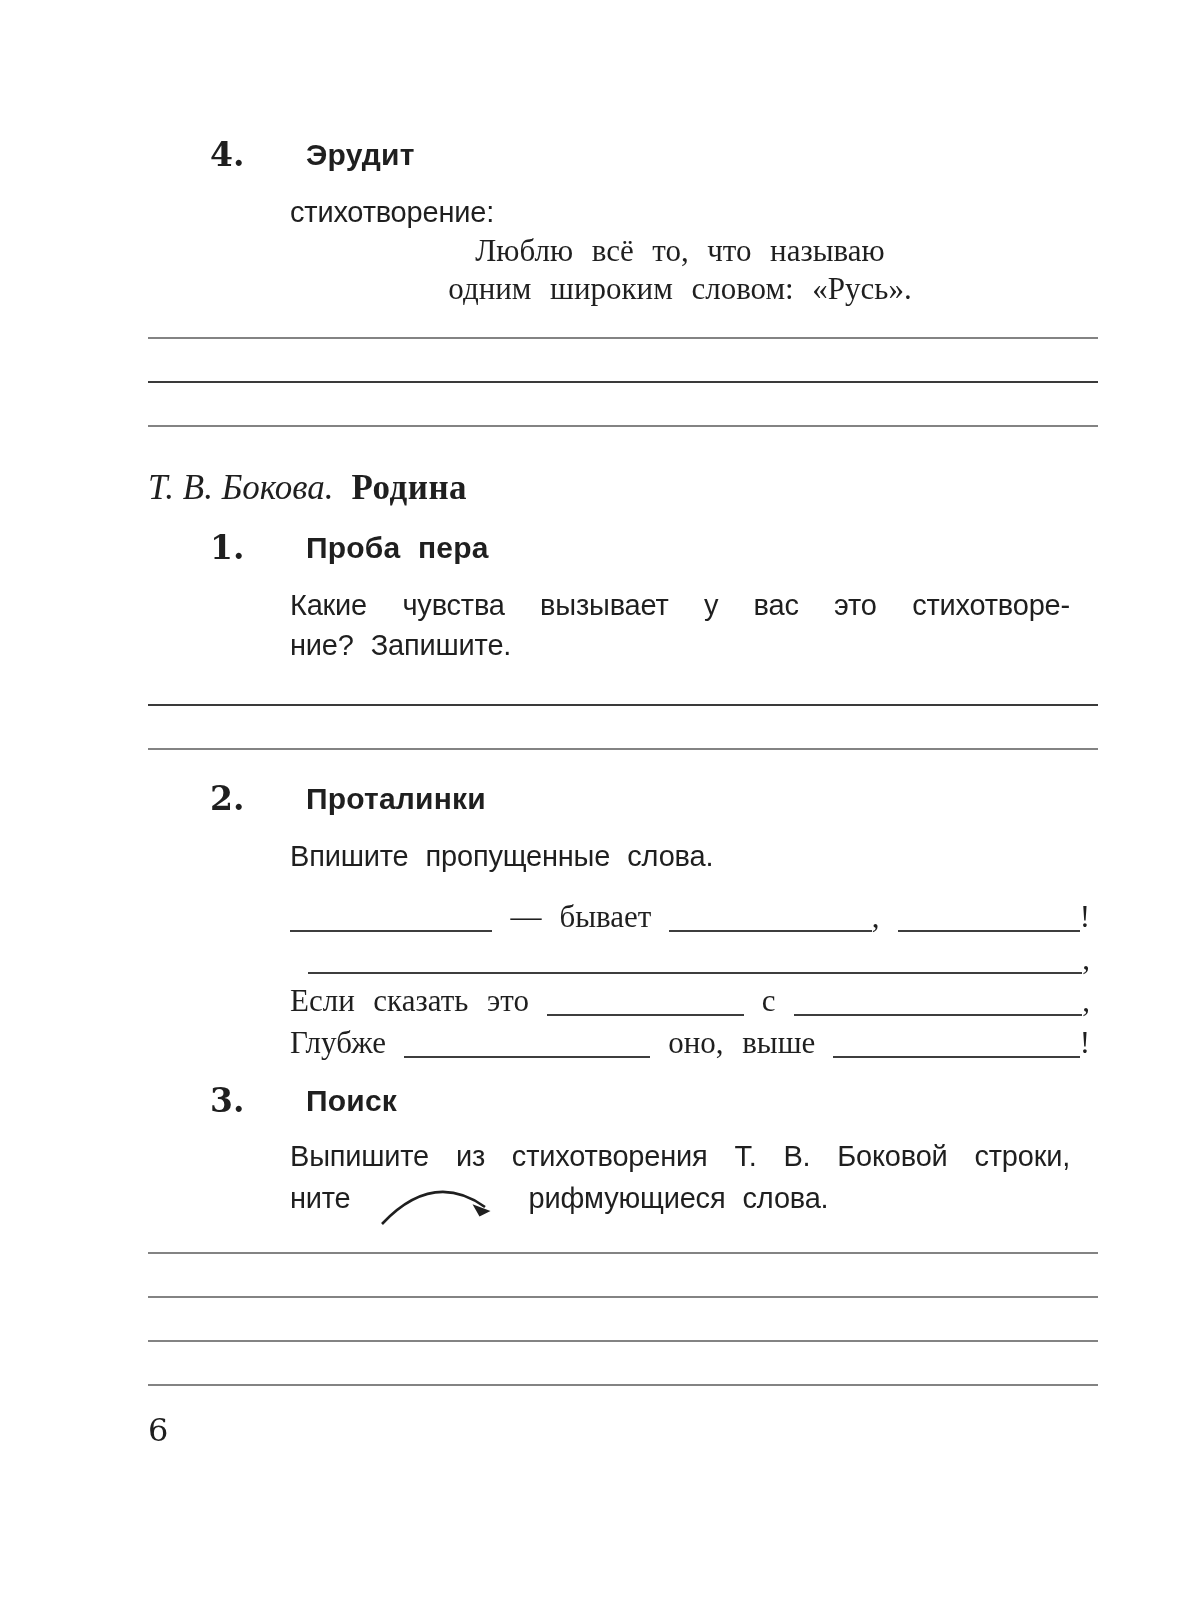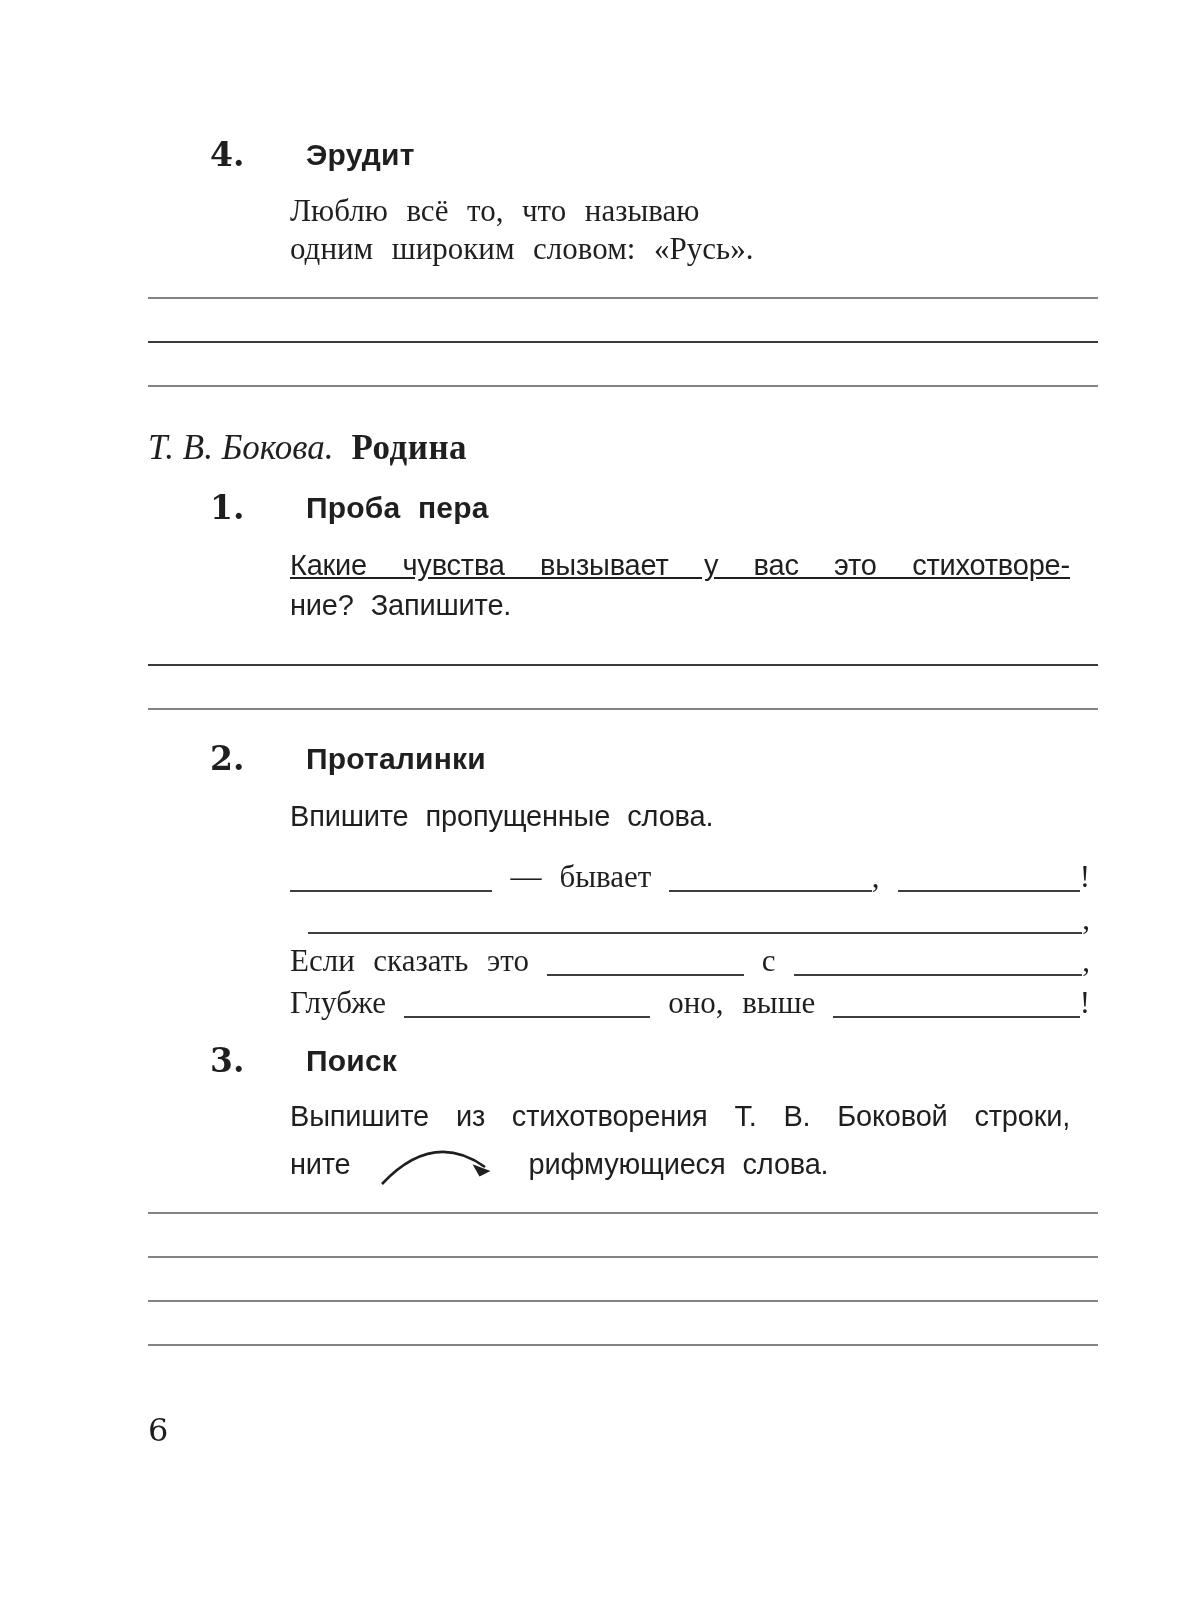--- a/index.html
+++ b/index.html
@@ -19,57 +19,58 @@
 
   
   .wgroup{width:950px;}
   .wline{height:0;border-top:2px solid #838383;}
   .wline + .wline{margin-top:42px;}
   .wline.dark{border-top-color:#3a3a3a;}
 
   
   .s4{margin-top:134px;}
   .s4 .body1{margin-top:4px;}
-  .s4 .quote{margin-top:8px;}
+  .s4 .quote{text-align:center;}
   .g1{margin-top:29px;}
   .poem-heading{margin-top:38px;width:-moz-fit-content;width:fit-content;font:35px/46px "Liberation Serif", serif;white-space:nowrap;}
   .poem-heading .author{font-style:italic;margin-right:18px;}
   .poem-heading .ptitle{font-weight:700;letter-spacing:.5px;}
   .s1{margin-top:6px;}
-  .s1 .body1{margin-top:1px;text-decoration:underline;}
+  .s1 .body1{margin-top:1px;}
   .g2{margin-top:39px;}
   .s2{margin-top:28px;}
   .s2 .body1{margin-top:2px;}
   .fills{margin-top:20px;}
   .fill{display:flex;align-items:baseline;font:31px/42px "Liberation Serif", serif;margin-right:-20px;}
   .fill span{word-spacing:.35em;white-space:nowrap;}
   .blank{align-self:flex-end;margin-bottom:6px;height:0;border-top:2px solid #3d3d3d;}
   .b-f1{flex:1;}
   .b-f09{flex:.9;}
   .b-f075{flex:.75;}
   .b-f11{flex:1.1;}
   .ml{margin-left:18px;}
   .s3{margin-top:12px;}
   .s3 .sans{line-height:36px;}
   .s3 .body1{margin-top:4px;}
-  .arrow-row{display:flex;align-items:flex-end;height:48px;}
+  .arrow-row{display:flex;align-items:center;height:48px;}
   .arrow-row .arr{align-self:flex-end;margin:0 26px -4px 26px;}
   .g3{margin-top:30px;}
   .pagenum{position:absolute;left:148px;top:1410px;font:32px/40px "DejaVu Serif", serif;color:#1f1f1f;}
 </style>
 </head>
 <body>
 
 <div class="page">
   <div class="content">
 
     <section class="sec s4">
       <div class="num">4.</div>
       <div class="txt">
         <h2 class="sec-title">Эрудит</h2>
+        <p class="sans">стихотворение:</p>
         <div class="quote">
           <p class="serif">Люблю всё то, что называю</p>
           <p class="serif">одним широким словом: «Русь».</p>
         </div>
       </div>
     </section>
 
     <div class="wgroup g1">
       <div class="wline"></div>
       <div class="wline dark"></div>

